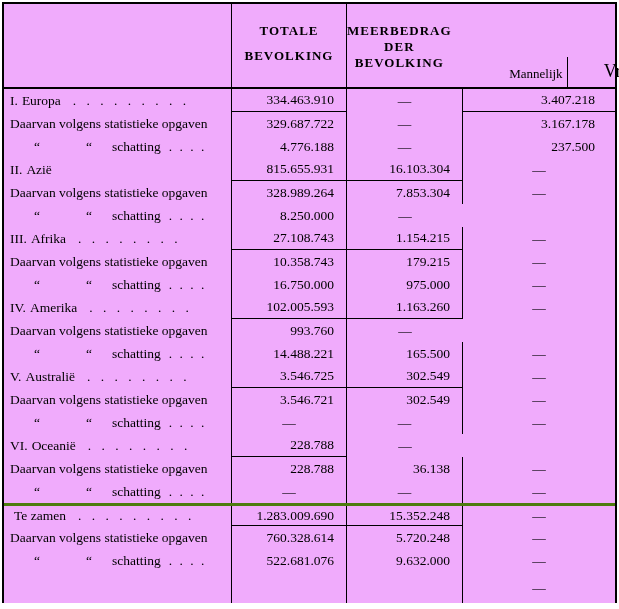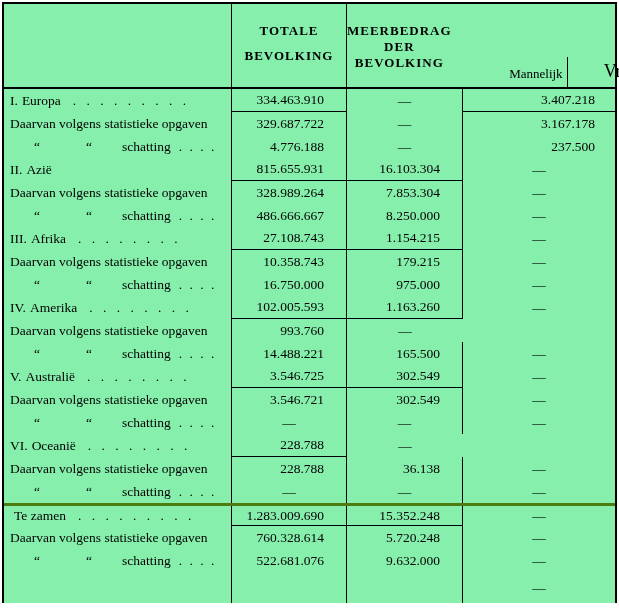--- a/index.html
+++ b/index.html
@@ -14,21 +14,21 @@
     overflow: hidden;
   }
   .table {
     position: absolute;
     left: 2px;
     top: 2px;
     width: 615px;
     height: 601px;
     border: 2px solid #000;
     border-bottom: none;
-    background: #86efac;
+    background: #f0abfc;
   }
   
   .thead {
     display: grid;
     grid-template-columns: 228px 115px 1fr;
     height: 85px;
     border-bottom: 2px solid #000;
   }
   .hc { height: 100%; }
   .hc-label { border-right: 1px solid #000; }
@@ -58,30 +58,30 @@
   
   .row {
     display: grid;
     grid-template-columns: 228px 115px 116px 1fr;
     height: 23px;
   }
   .row.row-last { height: 31px; }
   .row.section-rule { border-top: 3px solid #4d7c0f; }
   .cell { font-size: 13.5px; display: flex; align-items: center; overflow: hidden; white-space: nowrap; }
   .cl { padding-left: 6px; border-right: 1px solid #000; }
-  .ct, .cm { justify-content: flex-end; padding-right: 22px; border-right: 1px solid #000; }
+  .ct, .cm { justify-content: flex-end; padding-right: 12px; border-right: 1px solid #000; }
   .cv { justify-content: flex-end; padding-right: 20px; }
   .cell.dash { justify-content: center; padding-right: 0; }
   .cell.rule-b { border-bottom: 1px solid #000; }
   .prefix { font-weight: normal; }
   .name { font-weight: normal; margin-left: 4px; }
   .leader { margin-left: 12px; word-spacing: 7px; }
   .q1 { margin-left: 24px; }
   .q2 { margin-left: 46px; }
-  .schat { margin-left: 30px; }
+  .schat { margin-left: 20px; }
   .leader2 { margin-left: 8px; word-spacing: 4px; }
 </style>
 </head>
 <body>
 
 <div class="page">
   <div class="table">
     <div class="thead">
       <div class="hc hc-label"></div>
       <div class="hc hc-total">
@@ -143,21 +143,20 @@
           <div class="cell cm">7.853.304</div>
           <div class="cell cv dash">—</div>
         </div>
         <div class="row">
           <div class="cell cl">
             <span class="q1">“</span>
             <span class="q2">“</span>
             <span class="schat">schatting</span>
             <span class="leader2">. . . .</span>
           </div>
-          <div class="cell ct">486.666.667</div>
           <div class="cell cm">8.250.000</div>
           <div class="cell cv dash">—</div>
         </div>
         <div class="row">
           <div class="cell cl">
             <span class="prefix">III.</span>
             <span class="name">Afrika</span>
             <span class="leader">. . . . . . . .</span>
           </div>
           <div class="cell ct rule-b">27.108.743</div>

